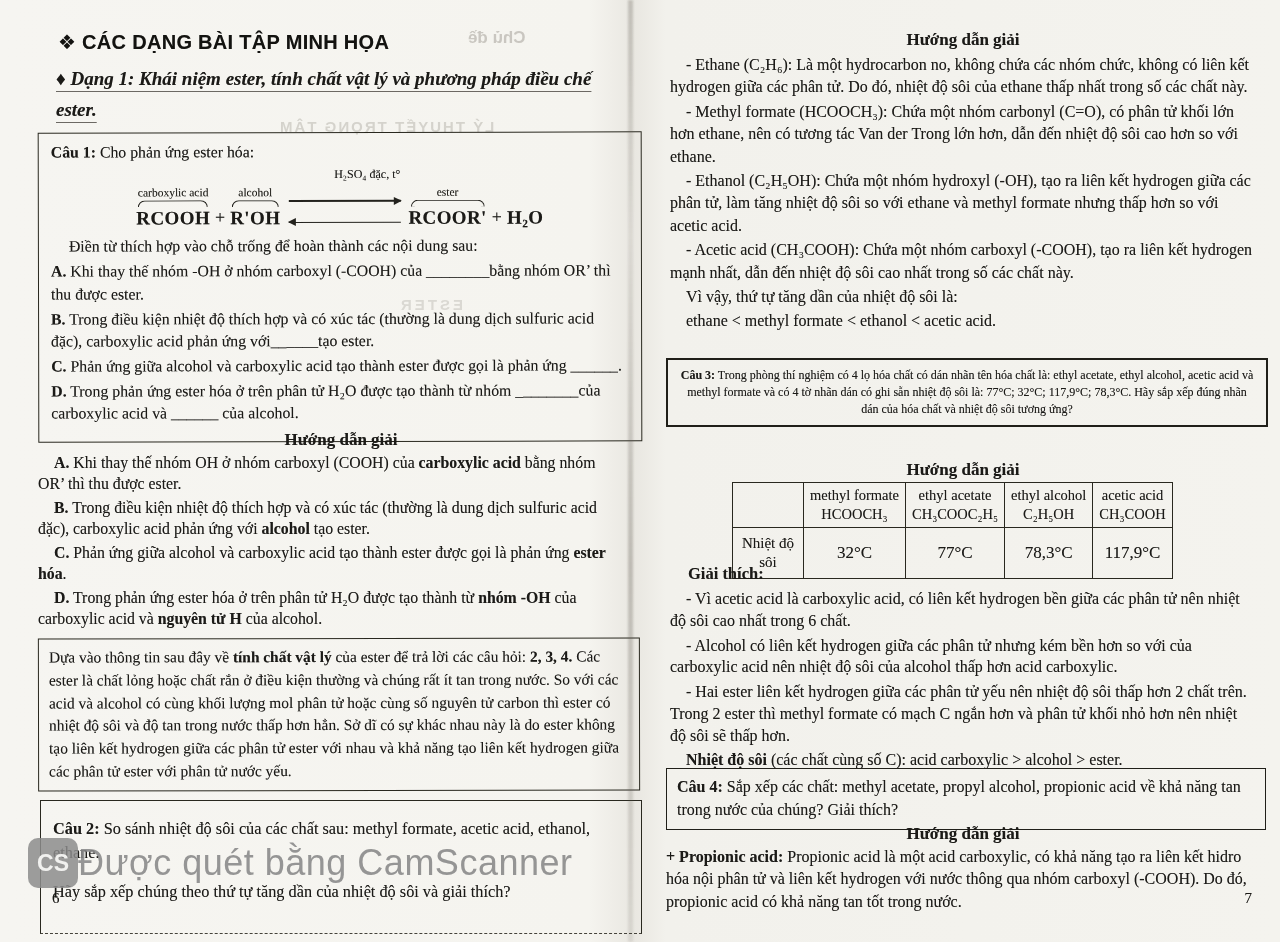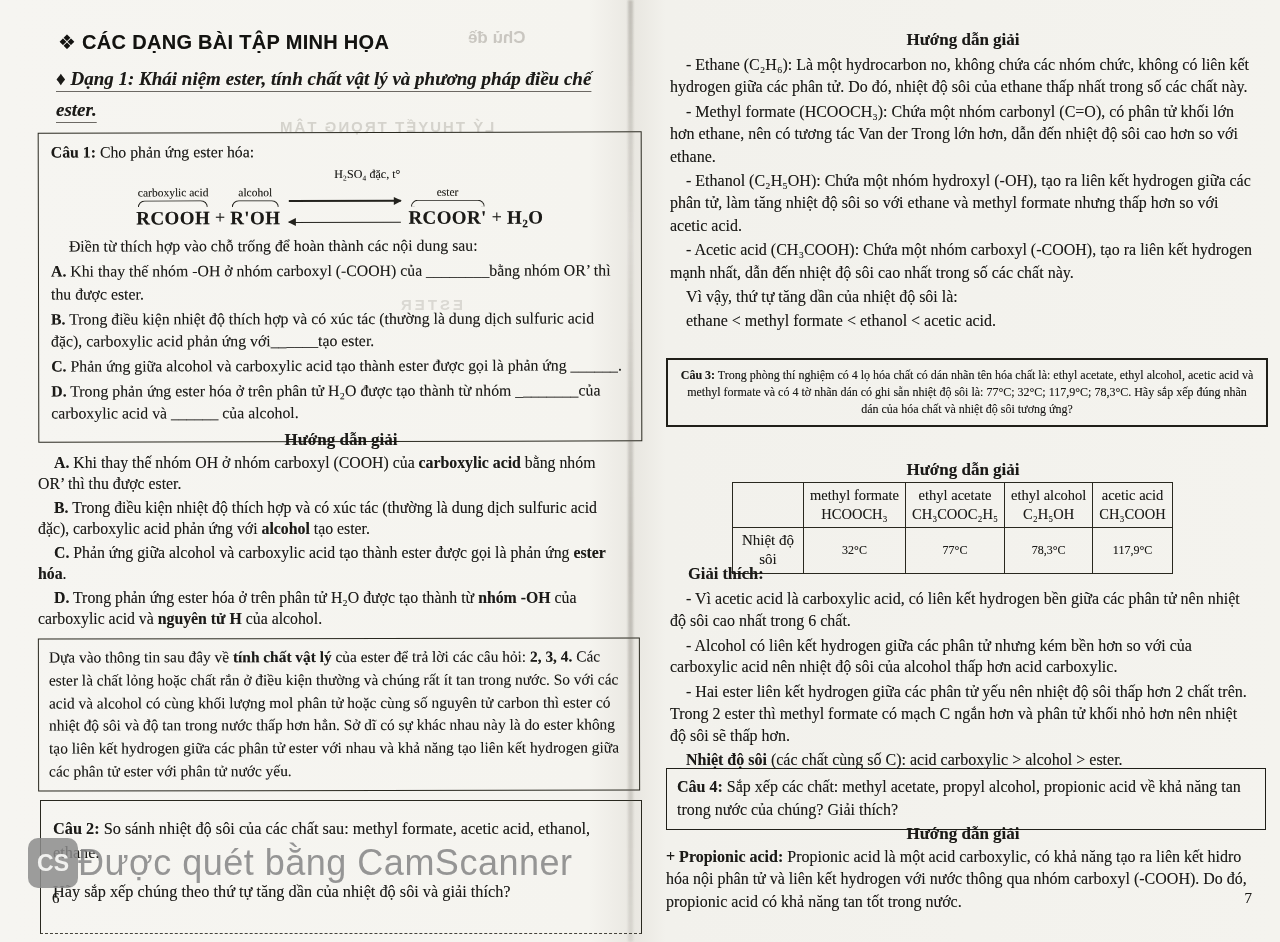--- a/index.html
+++ b/index.html
@@ -64,21 +64,21 @@
   .rp{text-indent:16px;margin-bottom:2px;}
   .cau3-box{position:absolute;top:358px;left:2px;width:578px;padding:7px 10px;font-size:12px;
     line-height:1.42;border:2px solid #201f19;text-align:center;}
   .cau3-box .inner{text-align:center;}
   .r-guide2{top:460px;}
   .bp-table{position:absolute;top:482px;left:68px;border-collapse:collapse;}
   .bp-table th,.bp-table td{border:1.6px solid #29281f;text-align:center;font-weight:normal;}
   .bp-table th{padding:3px 6px;}
   .cn,.cf{display:block;font-size:14.5px;line-height:1.3;}
   .rowlab{font-size:15px;width:58px;padding:2px 4px;line-height:1.25;}
-  .bp-table td{font-size:12px;padding:15px 10px;}
+  .bp-table td{font-size:17px;padding:15px 10px;}
   .r-explain-label{position:absolute;top:564px;left:24px;font-weight:bold;font-size:16.5px;}
   .r-explains{position:absolute;top:588px;left:6px;width:586px;font-size:16px;line-height:1.36;}
   .re{text-indent:16px;margin-bottom:3px;}
   .cau4-box{position:absolute;top:768px;left:2px;width:578px;padding:6px 10px 8px;font-size:16px;
     line-height:1.45;border:1.8px solid #201f19;}
   .r-guide3{top:824px;}
   .r-prop{position:absolute;top:846px;left:2px;width:590px;font-size:16px;line-height:1.4;}
 
   
   .watermark{position:absolute;left:28px;top:838px;display:flex;align-items:center;z-index:6;}

